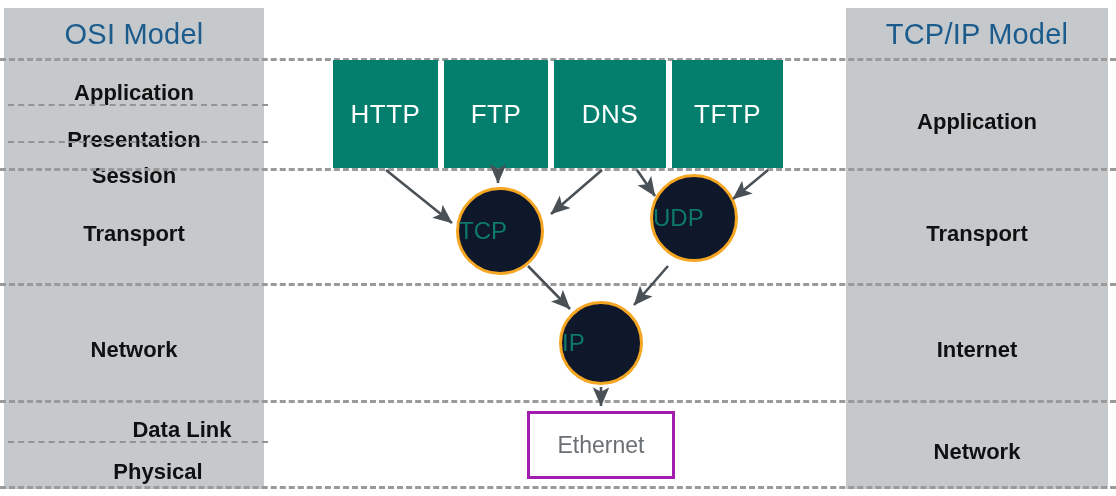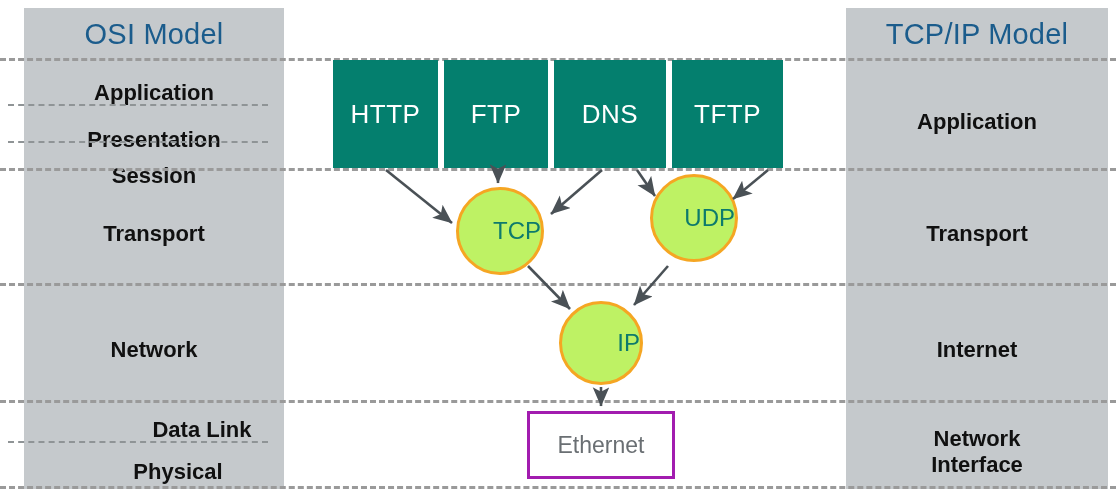--- a/index.html
+++ b/index.html
@@ -15,21 +15,21 @@
     background: #ffffff;
   }
 
   
   .panel {
     position: absolute;
     top: 8px;
     height: 481px;
     background: #c5c9cc;
   }
-  #panel-osi   { left: 24px;  width: 260px; }
+  #panel-osi   { left: 4px;  width: 260px; }
   #panel-tcpip { left: 846px; width: 262px; }
 
   .panel-title {
     position: absolute;
     left: 0; width: 100%;
     text-align: center;
     color: #1b5c8c;
     font-size: 29px;
     line-height: 29px;
     letter-spacing: 0.2px;
@@ -78,24 +78,24 @@
     color: #ffffff;
     font-size: 26px;
     letter-spacing: 0.5px;
   }
 
   
   .circle {
     position: absolute;
     border: 3px solid #f5a623;
     border-radius: 50%;
-    background: #bef264;
-    display: flex;
-    align-items: center;
-    justify-content: flex-end;
+    background: #0f172a;
+    display: flex;
+    align-items: center;
+    justify-content: flex-start;
     color: #0d7a6c;
     font-size: 24px;
   }
 
   
   #ethernet-box {
     position: absolute;
     left: 527px; top: 411px;
     width: 148px; height: 68px;
     border: 3px solid #a21caf;
@@ -162,21 +162,20 @@
     <div class="layer" style="top:169px; height:114px;">
       <span>Transport</span>
     </div>
 
     <div class="layer" style="top:283px; height:117px;">
       <span>Internet</span>
     </div>
 
     <div class="layer" style="top:400px; height:87px;">
       <span>Network</span>
-      <span>Interface</span>
     </div>
   </div>
 
   <div class="hr-minor" style="top:104px;"></div>
   <div class="hr-minor" style="top:141px;"></div>
   <div class="hr-minor" style="top:441px;"></div>
 
   <div class="hr-major" style="top:58px;"></div>
   <div class="hr-major" style="top:168px;"></div>
   <div class="hr-major" style="top:283px;"></div>

